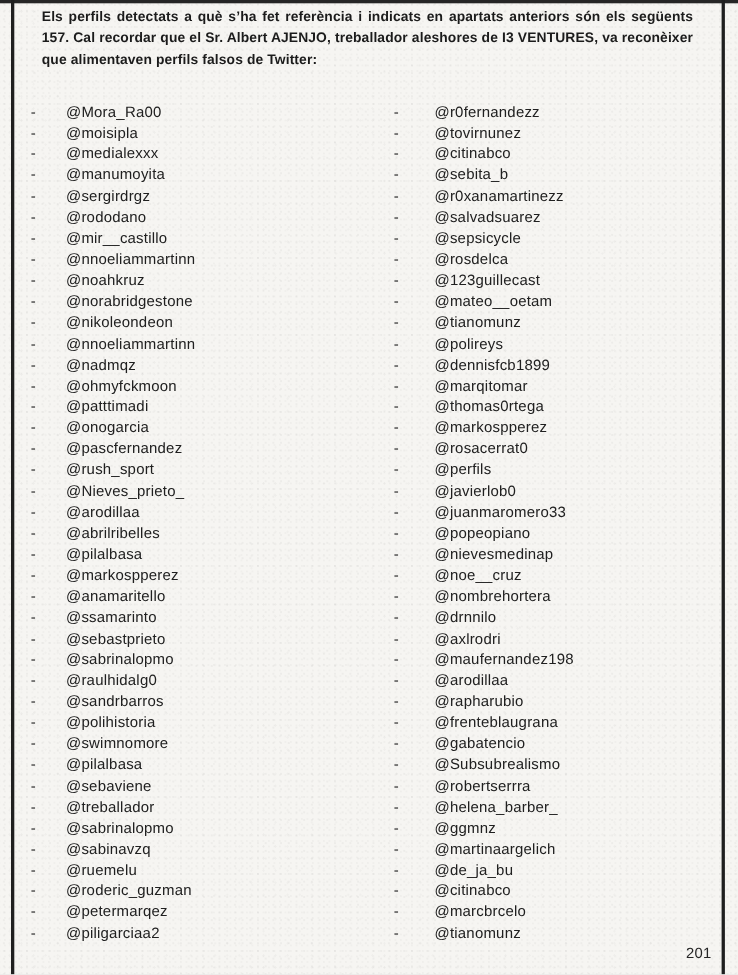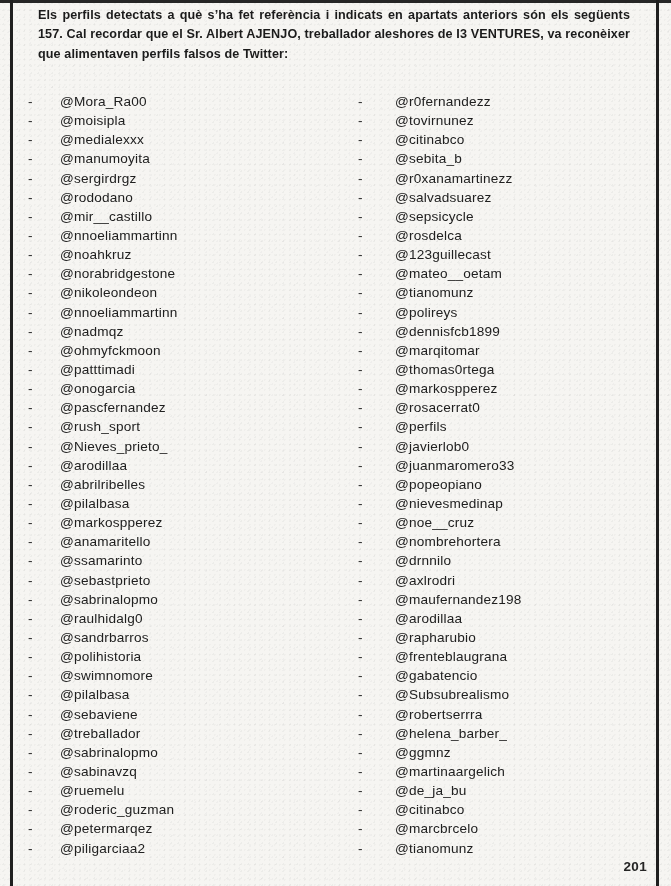--- a/index.html
+++ b/index.html
@@ -80,21 +80,20 @@
   .col-left  .dash { width: 32px; }
   .col-right .dash { width: 37px; }
   .handle { color: #202020; }
   .page-number {
     position: absolute;
     top: 859px;
     right: 24px;
     font-size: 13.5px;
     letter-spacing: 0.3px;
     color: #252525;
-    font-weight: bold;
   }
 </style>
 </head>
 <body>
 
 <div class="page">
   <div class="border-top"></div>
   <div class="border-left"></div>
   <div class="border-right"></div>
 

